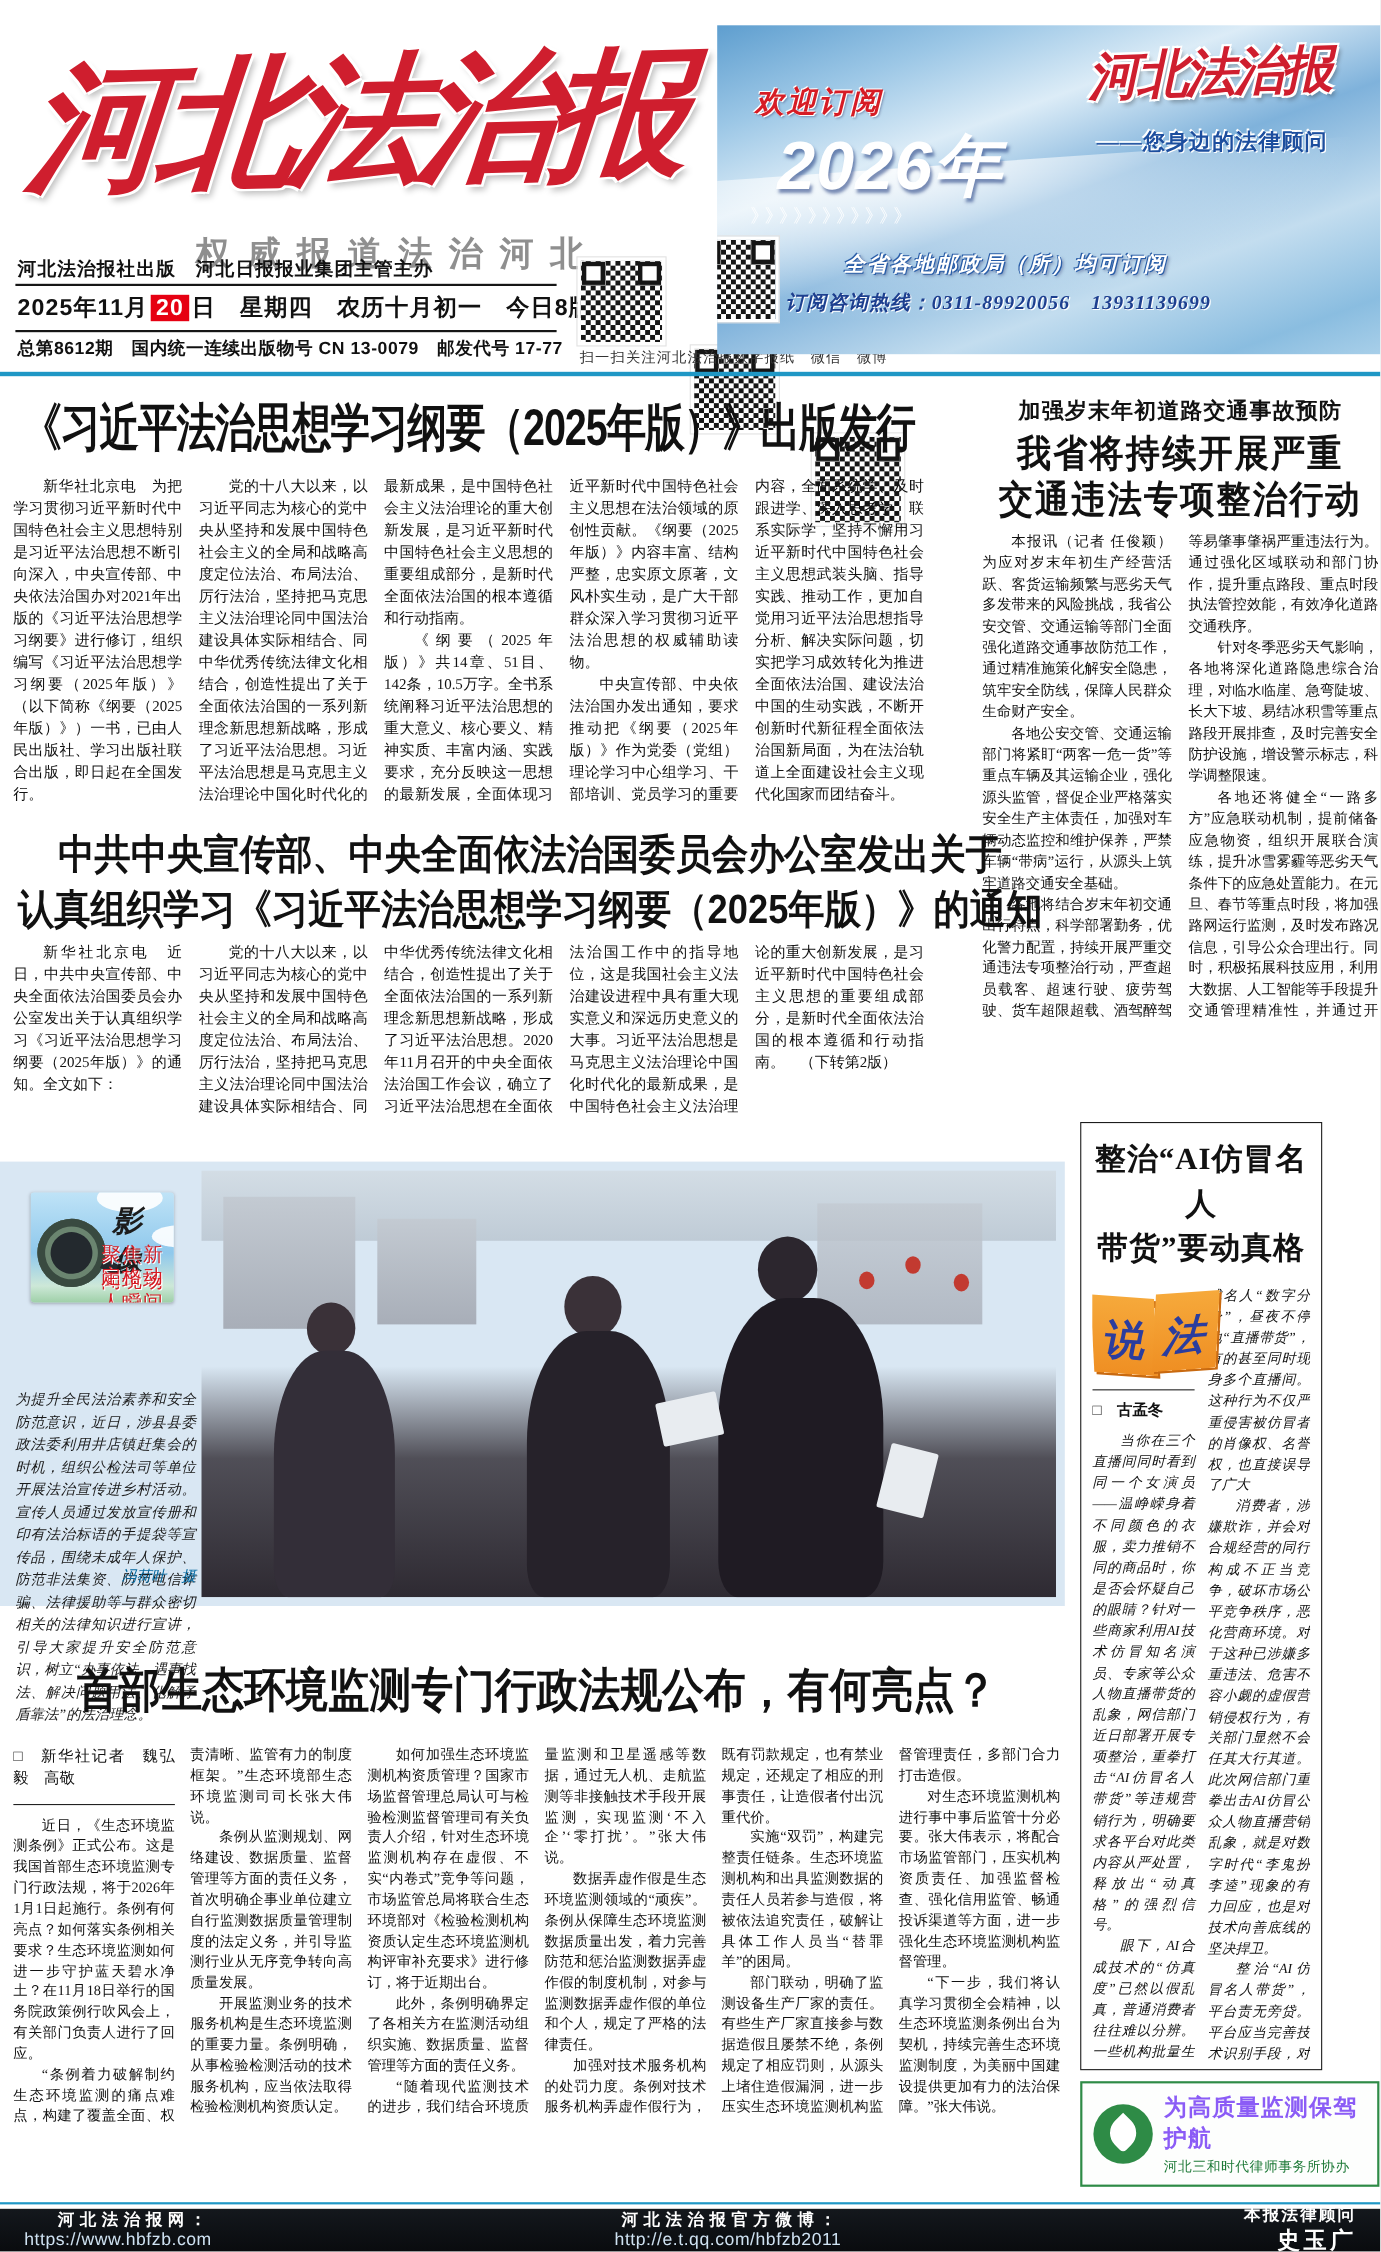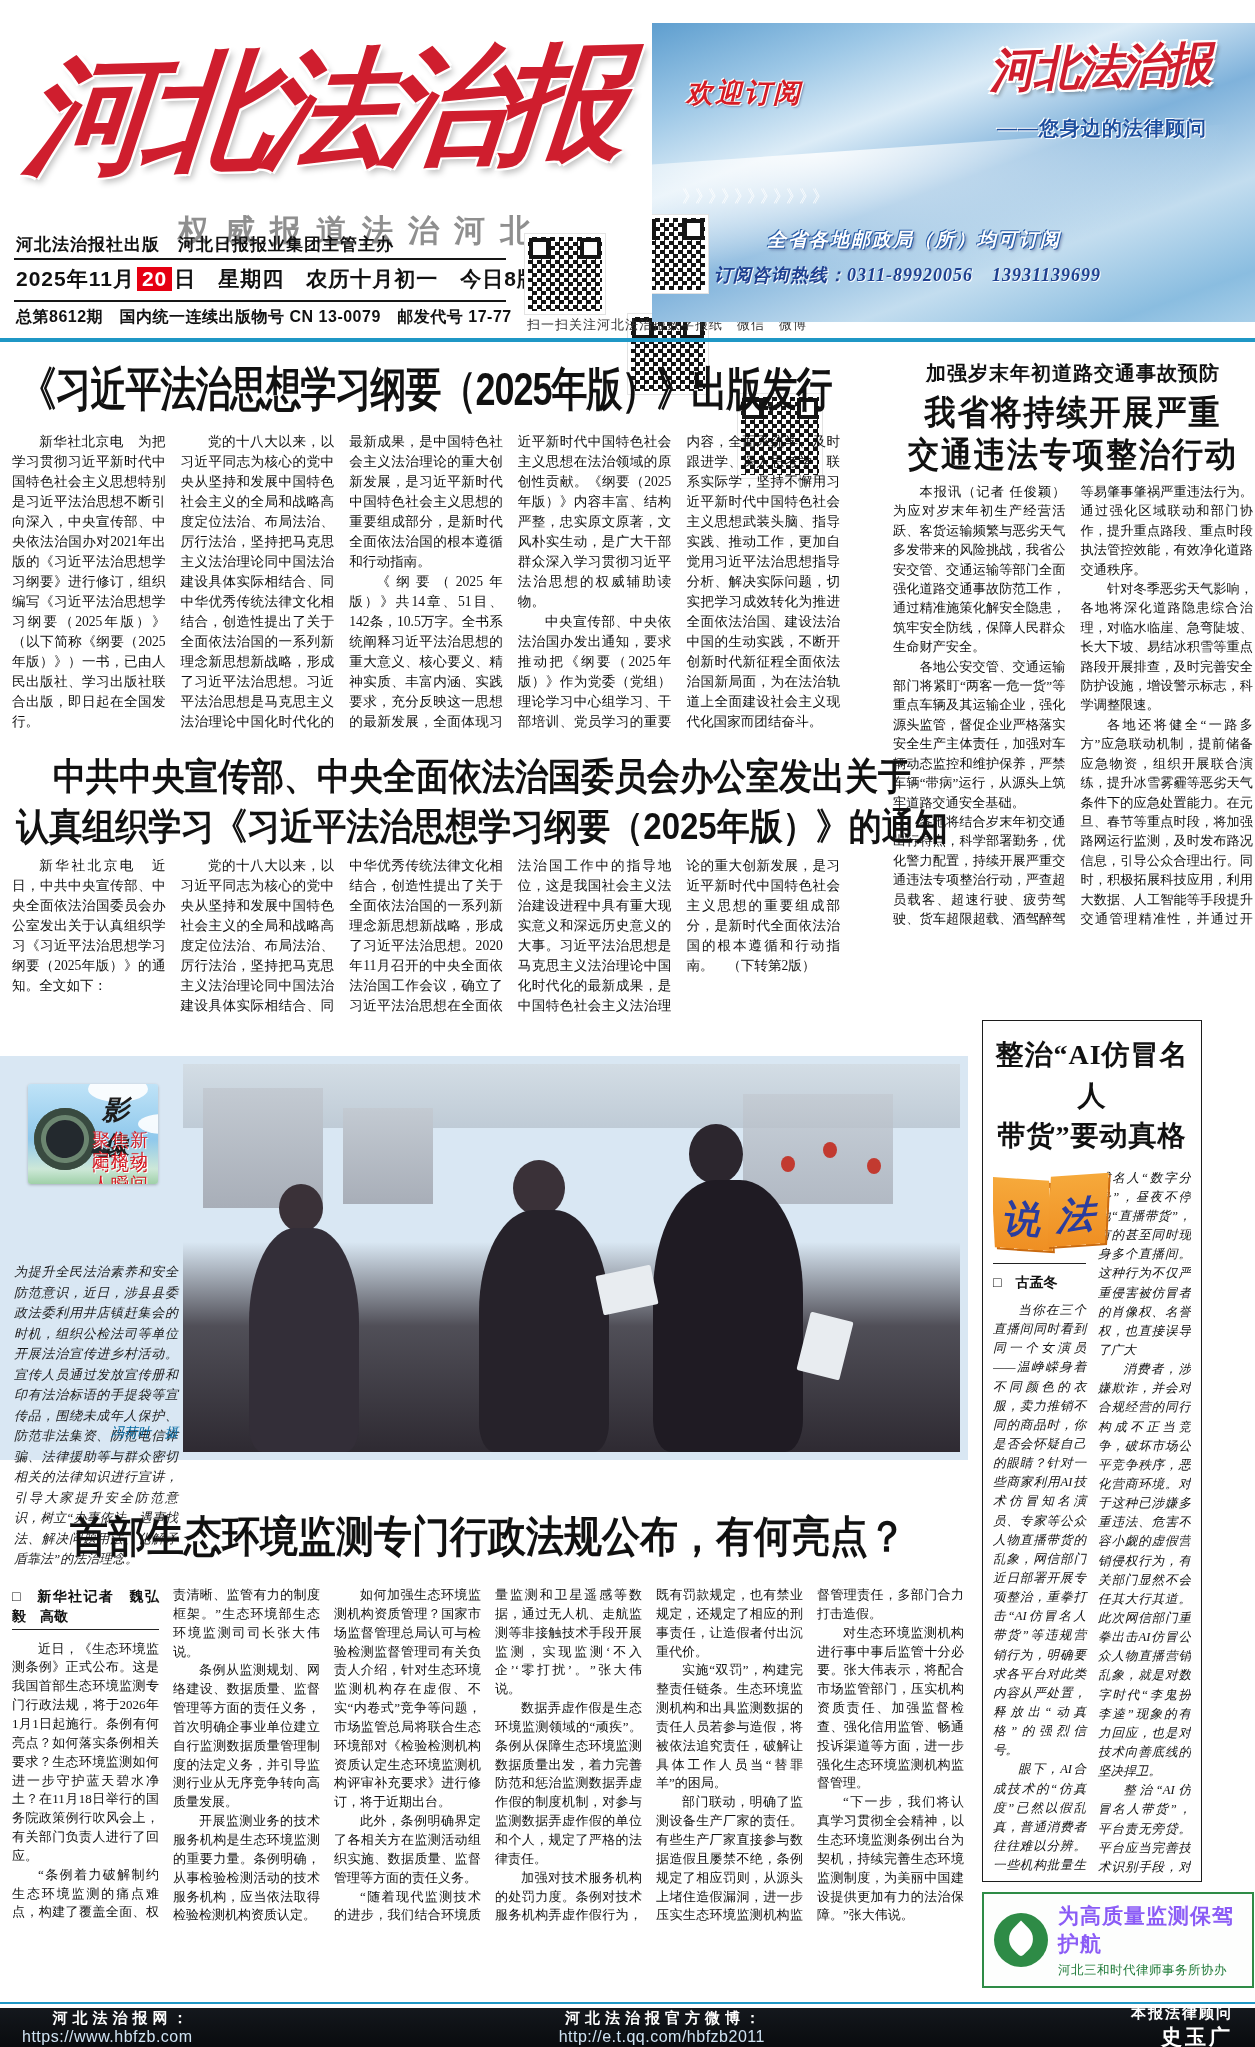--- a/index.html
+++ b/index.html
@@ -94,22 +94,22 @@
     box-shadow:2px 2px 0 #c96a10;}
   .bookL{left:0;top:8px;transform:skewY(7deg) rotate(-3deg);}
   .bookR{left:56px;top:4px;transform:skewY(-7deg) rotate(3deg);}
   .book span{position:absolute;left:8px;top:12px;font-size:38px;font-weight:bold;color:#2b3d9e;font-style:italic;}
   .ai-rule{border:0;border-top:1.5px solid #222;margin:6px 0 8px;}
   .ai-byline{font-size:14px;font-weight:bold;font-style:normal;text-indent:0;margin-bottom:8px;}
   
   .h-monitor{left:12px;top:1508px;width:952px;text-align:center;font-size:38px;font-weight:bold;letter-spacing:0;
     transform:scaleY(1.12);transform-origin:top center;white-space:nowrap;}
   .monitor-body{left:12px;top:1586px;width:952px;height:400px;column-count:6;column-gap:14px;font-size:13px;line-height:1.45;}
-  .byline{font-size:14px;font-weight:bold;text-indent:0 !important;border-bottom:1.5px solid #222;
-    padding-bottom:2px;margin:0 0 10px;font-family:"Liberation Sans",sans-serif;}
+  .byline{font-size:14px;font-weight:normal;text-indent:0 !important;border-bottom:1.5px solid #222;
+    padding-bottom:13px;margin:0 0 10px;font-family:"Liberation Sans",sans-serif;}
   
   .green-box{left:982px;top:1892px;width:272px;height:96px;border:2.5px solid #2e8b46;box-sizing:border-box;
     display:flex;align-items:center;padding:0 10px;background:#fdfefd;}
   .leaf-circle{flex:0 0 54px;width:54px;height:54px;border-radius:50%;background:#2e8b46;position:relative;margin-right:10px;}
   .leaf-circle::after{content:"";position:absolute;left:14px;top:13px;width:26px;height:26px;background:#fff;
     border-radius:0 60% 4px 60%;transform:rotate(45deg);}
   .green-t1{font-size:21px;font-weight:bold;color:#8b5cf6;letter-spacing:1px;}
   .green-t2{font-size:12.5px;color:#1f7a38;margin-top:4px;letter-spacing:.5px;}
   
   .footrule{left:0;top:2002px;width:1255px;height:2px;background:#1f97c5;}
@@ -136,20 +136,21 @@
   <div class="abs hrule" style="left:14px;top:300px;width:492px;"></div>
   <div class="abs issueline sans">总第8612期　国内统一连续出版物号 CN 13-0079　邮发代号 17-77</div>
 
   <div class="abs qr" style="left:525px;top:234px;"></div>
   <div class="abs qr" style="left:628px;top:234px;"></div>
   <div class="abs qr" style="left:738px;top:234px;width:78px;height:78px;"></div>
   <div class="abs qrcap sans">扫一扫关注河北法治报数字报纸　微信　微博</div>
 
   <div class="abs promo">
     <div class="abs promo-welcome">欢迎订阅</div>
+    <div class="abs promo-year sans">2026年</div>
     <div class="abs promo-chevrons">》》》》》》》》》》》</div>
     <div class="abs promo-brand">河北法治报</div>
     <div class="abs promo-slogan">——您身边的法律顾问</div>
     <div class="abs promo-line2">全省各地邮政局（所）均可订阅</div>
     <div class="abs promo-line3">订阅咨询热线：0311-89920056　13931139699</div>
     <div class="abs qr promo-qr"></div>
   </div>
 
   <div class="abs cyanrule"></div>
 

